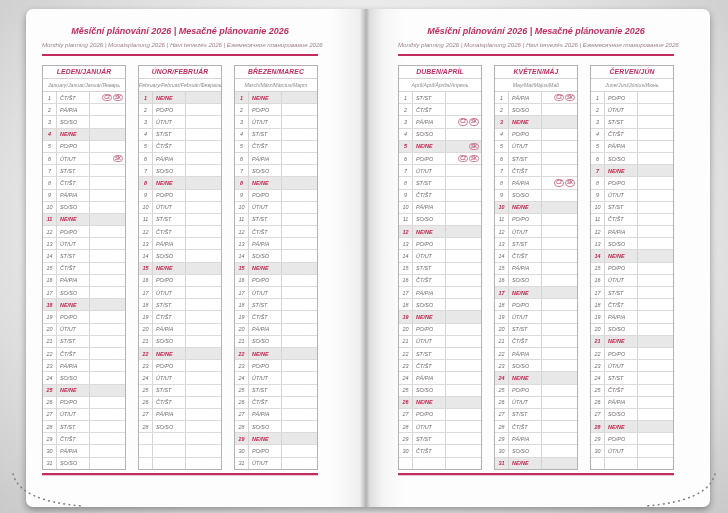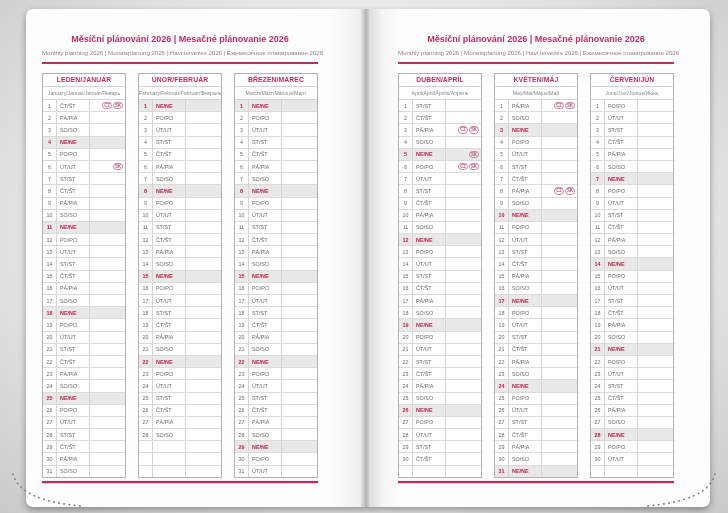--- a/index.html
+++ b/index.html
@@ -4,21 +4,21 @@
 <style>
   html,body{margin:0;padding:0;}
   body{font-family:"Liberation Sans",sans-serif;background:#cfcfcf;}
   .canvas{position:relative;width:728px;height:513px;overflow:hidden;
     background:radial-gradient(ellipse at 50% 45%, #ececec 55%, #c9c9c9 100%);}
   .spread{position:absolute;left:26px;top:9px;width:684px;height:498px;background:#fdfdfd;
     border-radius:7px;box-shadow:0 3px 7px rgba(0,0,0,.35);overflow:hidden;}
   .page{position:absolute;top:0;height:498px;}
   .page-left{left:0;width:340px;}
   .page-right{left:340px;width:344px;}
-  .content{position:absolute;top:12px;}
+  .content{position:absolute;top:4px;font-style:italic;}
   .page-left .content{left:16px;width:276px;}
   .page-right .content{left:32px;width:276px;}
   .title{margin-top:12px;text-align:center;font-size:9px;font-weight:bold;color:#c22d60;
     line-height:13px;white-space:nowrap;}
   .subtitle{margin-top:2px;text-align:center;font-size:6.2px;color:#9d8389;line-height:9px;
     white-space:nowrap;letter-spacing:-0.05px;}
   .rule{height:2px;background:#c22d60;}
   .rule.top{margin-top:5px;}
   .rule.bottom{margin-top:3px;border-bottom:1px solid #eec3d2;}
   .months{margin-top:9px;display:flex;justify-content:space-between;height:405px;}

